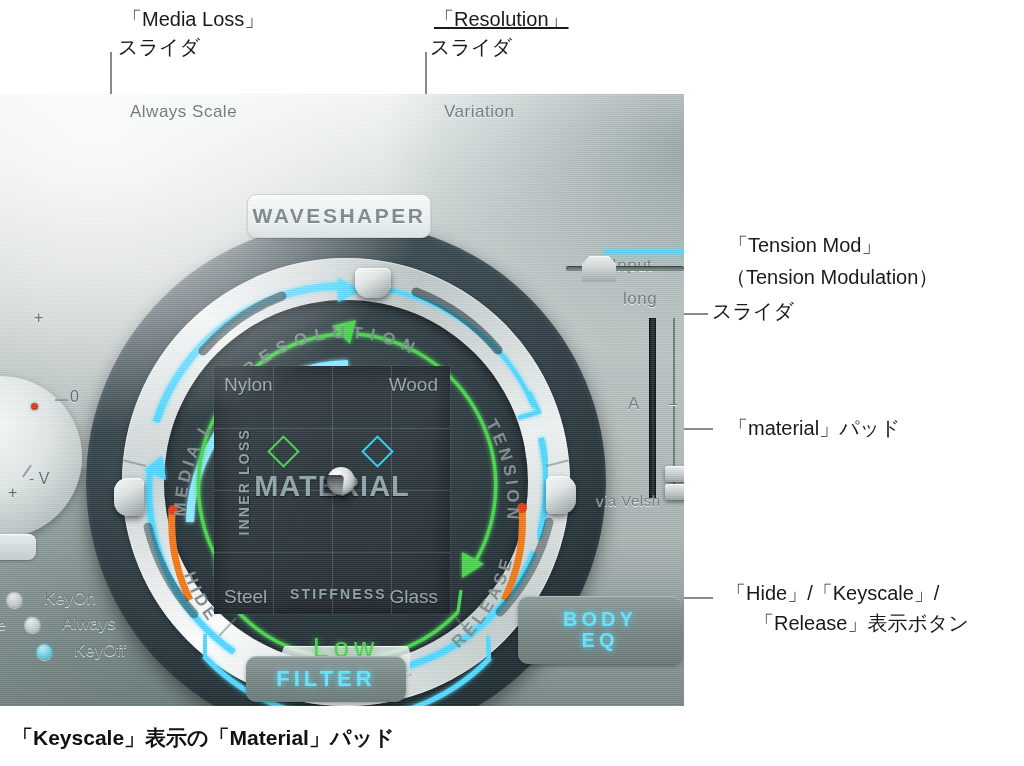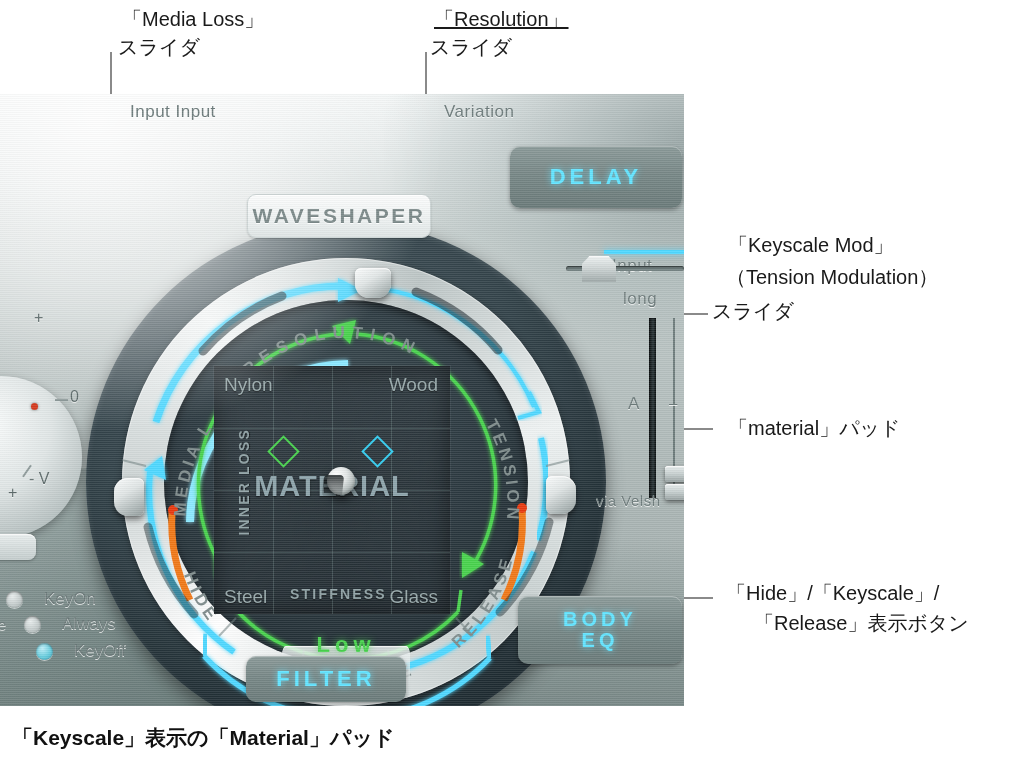--- a/index.html
+++ b/index.html
@@ -268,40 +268,40 @@
 <body>
 
 <div class="callout-text" style="left:122px;top:6px;">「Media Loss」</div>
 <div class="callout-text" style="left:118px;top:34px;">スライダ</div>
 <div class="leader v" style="left:110px;top:52px;height:345px;"></div>
 
 <div class="callout-text" style="left:434px;top:6px;text-decoration:underline;">「Resolution」</div>
 <div class="callout-text" style="left:430px;top:34px;">スライダ</div>
 <div class="leader v" style="left:425px;top:52px;height:146px;"></div>
 
-<div class="callout-text" style="left:728px;top:232px;">「Keyscale Mod」</div>
+<div class="callout-text" style="left:728px;top:232px;">「Tension Mod」</div>
 <div class="callout-text" style="left:726px;top:264px;">（Tension Modulation）</div>
 <div class="callout-text" style="left:712px;top:298px;">スライダ</div>
 <div class="leader h" style="left:538px;top:313px;width:170px;"></div>
 
 <div class="callout-text" style="left:728px;top:415px;">「material」パッド</div>
 <div class="leader h" style="left:455px;top:428px;width:258px;"></div>
 
 <div class="callout-text" style="left:726px;top:580px;">「Hide」/「Keyscale」/</div>
 <div class="callout-text" style="left:754px;top:610px;">「Release」表示ボタン</div>
 <div class="leader h" style="left:460px;top:597px;width:253px;"></div>
 
 <div id="panel">
 
   <div class="darkcorner"></div>
   <div class="darkcorner2"></div>
   <div class="sheen"></div>
   <div class="botshade"></div>
 
-  <div class="plabel" style="left:130px;top:8px;">Input Input</div>
+  <div class="plabel" style="left:130px;top:8px;">Always Scale</div>
   <div id="waveshaper">
     <span>WAVESHAPER</span>
   </div>
   <div class="plabel" style="left:444px;top:8px;">Variation</div>
 
   <div id="left-knob">
     <div class="coll"></div>
   </div>
   <div class="reddot" style="left:31px;top:309px;"></div>
   <div class="tick" style="left:34px;top:215px;">+</div>
@@ -321,23 +321,20 @@
   </div>
   <div class="radio-row" style="left:24px;top:520px;">
     <div class="rb"></div>
     <div class="rb-lab">Always</div>
   </div>
   <div class="radio-row" style="left:36px;top:547px;">
     <div class="rb on"></div>
     <div class="rb-lab">KeyOff</div>
   </div>
 
-  <div class="lcdbtn" style="left:510px;top:52px;width:172px;height:62px;">
-    <span>DELAY</span>
-  </div>
 
   <div class="plabel" style="left:612px;top:133px;margin-top:29px;">Input</div>
 
   <div class="hslider" style="left:566px;top:162px;width:118px;height:26px;">
     <div class="track"></div>
     <div class="fill"></div>
     <div class="kn" style="left:16px;"></div>
   </div>
 
   <div class="plabel" style="left:623px;top:195px;">long</div>
@@ -449,21 +446,21 @@
       </text>
       <text style="letter-spacing:4px;">
         <textPath href="#p-key" startOffset="20%" id="t-key">KEYSCALE</textPath>
       </text>
       <text style="letter-spacing:4px;">
         <textPath href="#p-rel" startOffset="12%" id="t-rel">RELEASE</textPath>
       </text>
     </svg>
 
     <div style="position:absolute;left:0;width:520px;top:410px;text-align:center;
-                color:#49d24e;font-size:22px;font-weight:700;letter-spacing:5px;
+                color:#49d24e;font-size:28px;font-weight:400;letter-spacing:5px;
                 text-shadow:0 0 7px rgba(73,210,78,.8);z-index:36;">Low</div>
 
     <div style="position:absolute;left:196px;top:424px;width:128px;height:52px;z-index:18;
                 background:linear-gradient(180deg,rgba(238,243,243,.85),rgba(205,214,214,.7));
                 border-radius:4px/10px;box-shadow:inset 0 1px 0 rgba(255,255,255,.85);"></div>
 
     <div class="thumb" style="left:269px;top:46px;width:36px;height:30px;border-radius:6px 6px 14px 14px;"></div>
     <div class="thumb" style="left:28px;top:256px;width:30px;height:38px;border-radius:14px 6px 6px 14px;"></div>
     <div class="thumb" style="left:460px;top:254px;width:30px;height:38px;border-radius:6px 14px 14px 6px;"></div>
   </div>

